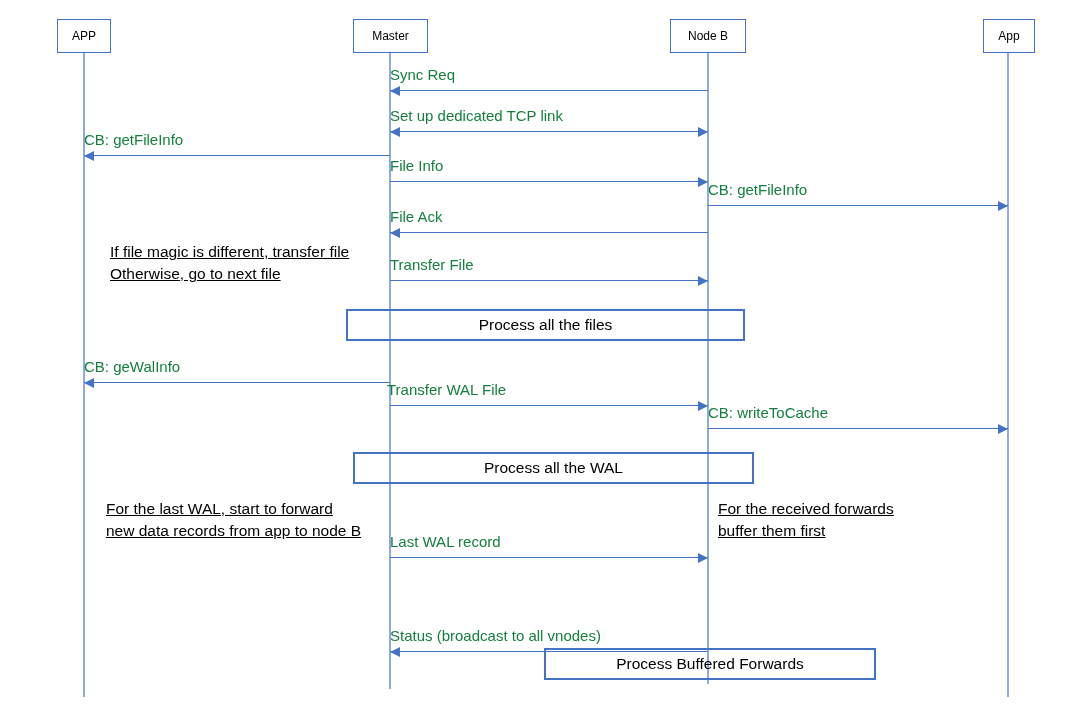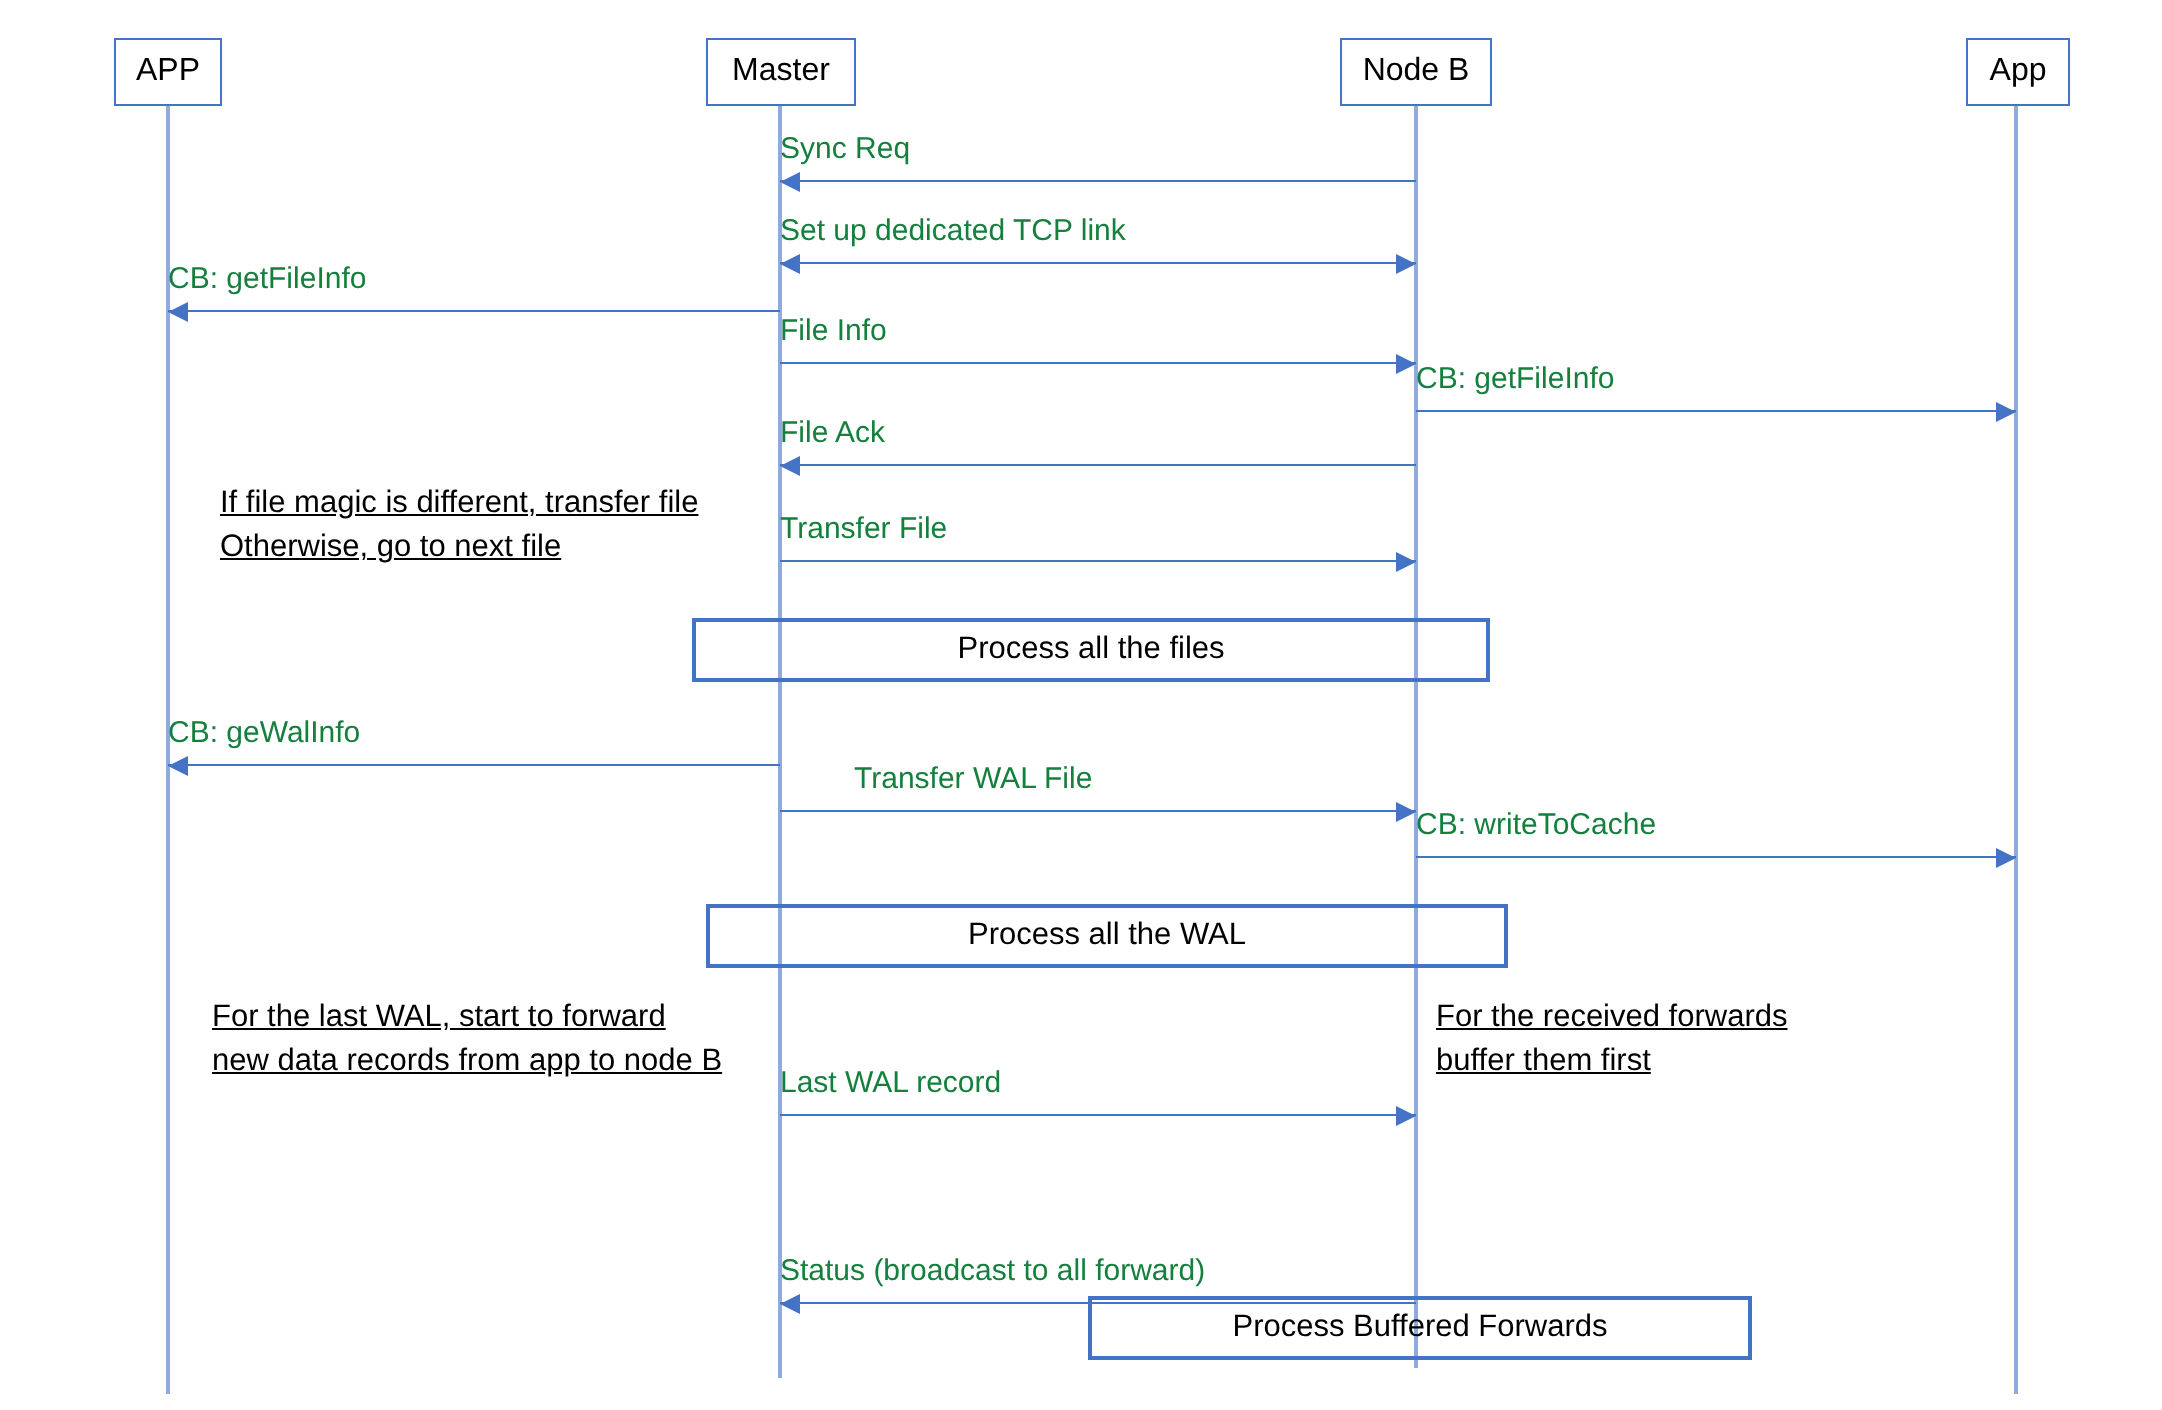--- a/index.html
+++ b/index.html
@@ -20,21 +20,21 @@
     overflow: hidden;
   }
   .lifeline-head {
     position: absolute;
     box-sizing: border-box;
     border: 1.6px solid #4472C4;
     background: #ffffff;
     display: flex;
     align-items: center;
     justify-content: center;
-    font-size: 16px;
+    font-size: 12px;
     color: #000000;
     line-height: 1;
     white-space: nowrap;
   }
   .lifeline-line {
     position: absolute;
     width: 1.6px;
     background: #8FAADC;
   }
   .msg-line {
@@ -123,30 +123,30 @@
       <div class="arrowhead left" style="top: 227.7px; left: 390px;"></div>
       <div class="msg-label" style="left: 390px; width: 318px; top: 208px;">File Ack</div>
       <div class="msg-line" style="left: 390px; top: 280px; width: 318px;"></div>
       <div class="arrowhead right" style="top: 275.7px; left: 698px;"></div>
       <div class="msg-label" style="left: 390px; width: 318px; top: 256px;">Transfer File</div>
       <div class="msg-line" style="left: 84px; top: 382px; width: 306px;"></div>
       <div class="arrowhead left" style="top: 377.7px; left: 84px;"></div>
       <div class="msg-label" style="left: 84px; width: 358px; top: 358px;">CB: geWalInfo</div>
       <div class="msg-line" style="left: 390px; top: 405px; width: 318px;"></div>
       <div class="arrowhead right" style="top: 400.7px; left: 698px;"></div>
-      <div class="msg-label" style="left: 410px; width: 270px; top: 381px; padding-left: 17px;">Transfer WAL File</div>
+      <div class="msg-label" style="left: 370px; width: 270px; top: 381px; padding-left: 17px;">Transfer WAL File</div>
       <div class="msg-line" style="left: 708px; top: 428px; width: 300px;"></div>
       <div class="arrowhead right" style="top: 423.7px; left: 998px;"></div>
       <div class="msg-label" style="left: 708px; width: 300px; top: 404px;">CB: writeToCache</div>
       <div class="msg-line" style="left: 390px; top: 557px; width: 318px;"></div>
       <div class="arrowhead right" style="top: 552.7px; left: 698px;"></div>
       <div class="msg-label" style="left: 390px; width: 318px; top: 533px;">Last WAL record</div>
       <div class="msg-line" style="left: 390px; top: 651px; width: 318px;"></div>
       <div class="arrowhead left" style="top: 646.7px; left: 390px;"></div>
-      <div class="msg-label" style="left: 390px; width: 318px; top: 627px;">Status (broadcast to all forward)</div>
+      <div class="msg-label" style="left: 390px; width: 318px; top: 627px;">Status (broadcast to all vnodes)</div>
     </div>
 
   <div id="process-boxes-layer">
       <div class="process-box" style="left: 346px; top: 309px; width: 399px; height: 32px;">
         <span class="pb-label">Process all the files</span>
       </div>
       <div class="process-box" style="left: 353px; top: 452px; width: 401px; height: 32px;">
         <span class="pb-label">Process all the WAL</span>
       </div>
       <div class="process-box" style="left: 544px; top: 600px; width: 332px; height: 32px; margin-top: 48px;">

